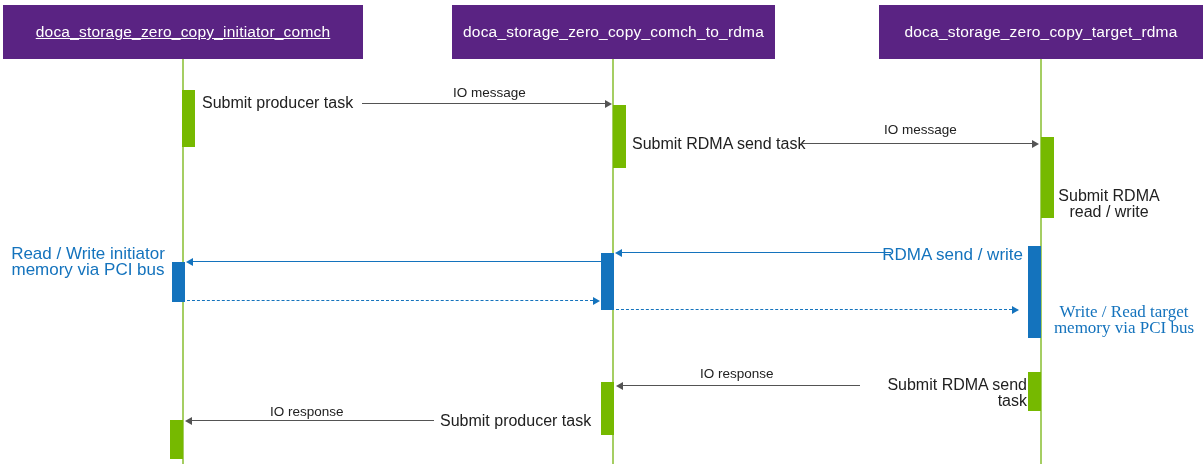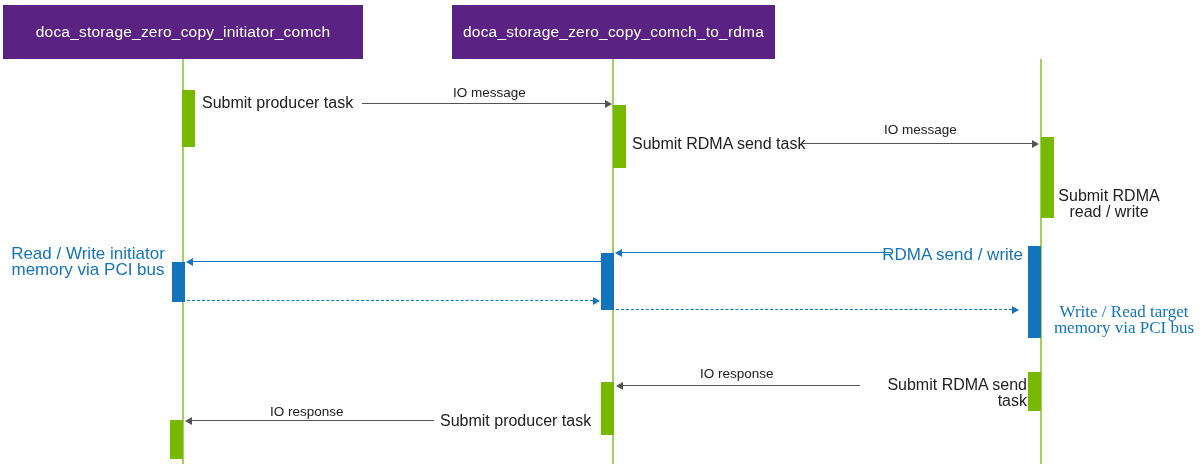--- a/index.html
+++ b/index.html
@@ -77,22 +77,23 @@
     white-space: pre-line;
   }
   .tac { text-align: center; }
   .tar { text-align: right; }
 </style>
 </head>
 <body>
 
 <div class="stage">
 
-  <div class="hdr" style="left:3px; width:360px;">doca_storage_zero_copy_initiator_comch</div>
+  <div class="hdr" style="left:3px; width:360px;text-decoration:underline;">doca_storage_zero_copy_initiator_comch</div>
   <div class="hdr" style="left:452px; width:323px;text-align:center;">doca_storage_zero_copy_comch_to_rdma</div>
+  <div class="hdr" style="left:879px; width:324px;">doca_storage_zero_copy_target_rdma</div>
 
   <div class="lifeline" style="left:182px;"></div>
   <div class="lifeline" style="left:612px;"></div>
   <div class="lifeline" style="left:1040px;"></div>
 
   <div class="bar green" style="left:182px; top:90px;  height:57px;"></div>
   <div class="bar green" style="left:613px; top:105px; height:63px;"></div>
   <div class="bar green" style="left:1041px; top:137px; height:81px;"></div>
   <div class="bar green" style="left:601px; top:382px; height:53px;"></div>
   <div class="bar green" style="left:1028px; top:372px; height:39px;"></div>

